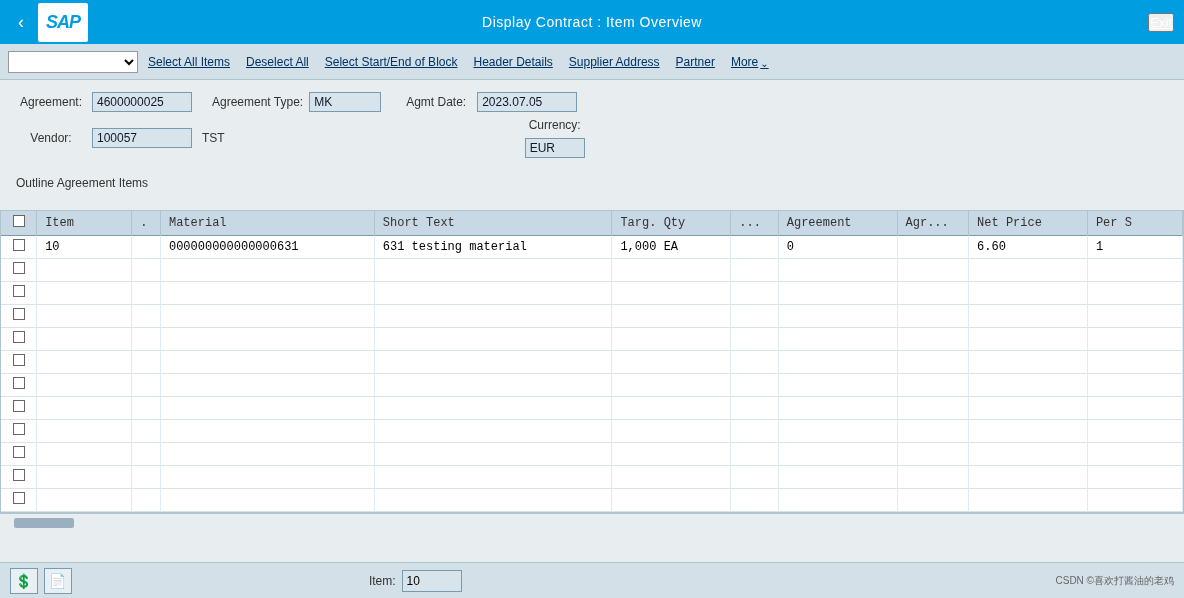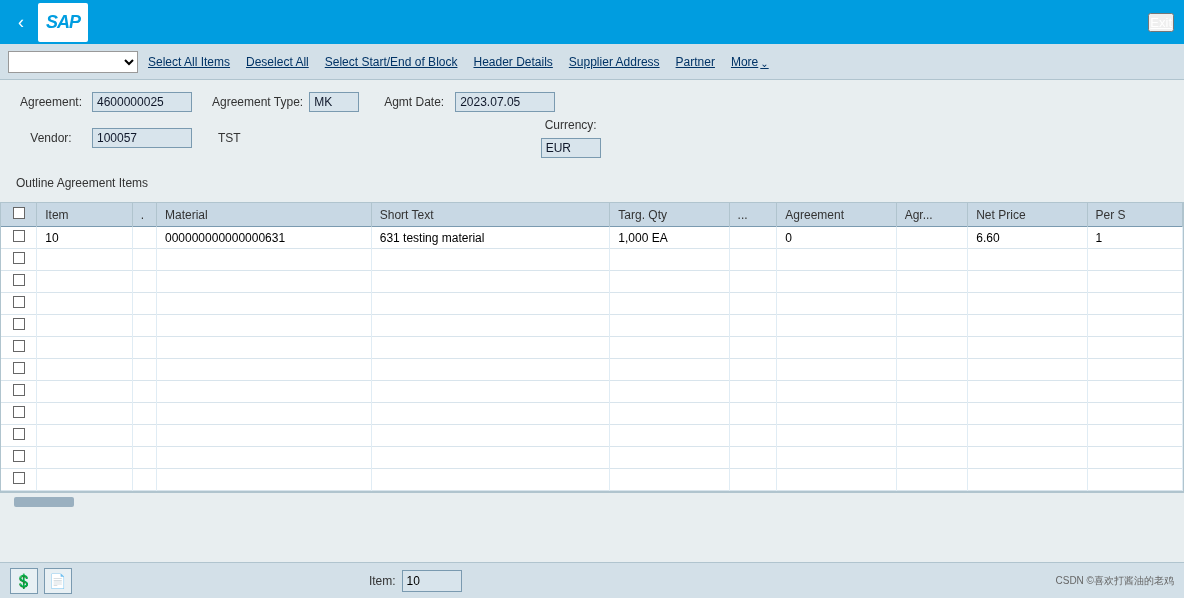--- a/index.html
+++ b/index.html
@@ -130,37 +130,38 @@
       height: 20px;
       background: #d8e4ec;
       border: 1px solid #7a9ab0;
       font-size: 12px;
       padding: 0 4px;
       color: #0f172a;
     }
     .form-text {
       font-size: 12px;
       color: #333;
-      margin-left: 20px;
+      margin-left: 4px;
     }
 
     
     .section-title {
       font-size: 12px;
       color: #333;
       padding: 4px 16px 4px 16px;
       font-weight: normal;
     }
 
     
     .table-container {
-      margin: 8px 0 0 0;
+      margin: 16px 0 0 0;
       background: white;
       border: 1px solid #b0c4ce;
       overflow: hidden;
+      font-family: Liberation Mono, monospace;
     }
     .data-table {
       width: 100%;
       border-collapse: collapse;
       font-size: 12px;
     }
     .data-table thead tr {
       background: #c8d8e4;
       border-bottom: 1px solid #7a9ab0;
     }
@@ -300,20 +301,21 @@
 </head>
 <body>
 
 <div class="header-bar">
   <div class="header-logo-area">
     <button class="header-nav-icon back-btn">‹</button>
     <div class="sap-logo">
       <span>SAP</span>
     </div>
   </div>
+  <div class="header-title">Display Contract : Item Overview</div>
   <button class="header-exit">Exit</button>
 </div>
 
 <div class="toolbar">
   <select class="toolbar-select">
     <option></option>
   </select>
   <button class="toolbar-btn">Select All Items</button>
   <button class="toolbar-btn">Deselect All</button>
   <button class="toolbar-btn">Select Start/End of Block</button>
@@ -327,21 +329,21 @@
 </div>
 
 <div class="form-area">
   <div class="form-row">
     <div class="form-field">
       <span class="form-label">Agreement:</span>
       <input class="form-input" style="width: 100px;" readonly="" value="4600000025">
     </div>
     <div class="form-field">
       <span class="form-label" style="min-width:90px;">Agreement Type:</span>
-      <input class="form-input" style="width: 50px;" readonly="" value="MK">
+      <input class="form-input" style="width: 72px;" readonly="" value="MK">
     </div>
     <div class="form-field">
       <span class="form-label" style="min-width:70px;">Agmt Date:</span>
       <input class="form-input" style="width: 100px;" readonly="" value="2023.07.05">
     </div>
   </div>
   <div class="form-row">
     <div class="form-field">
       <span class="form-label">Vendor:</span>
       <input class="form-input" style="width: 100px;" readonly="" value="100057">

